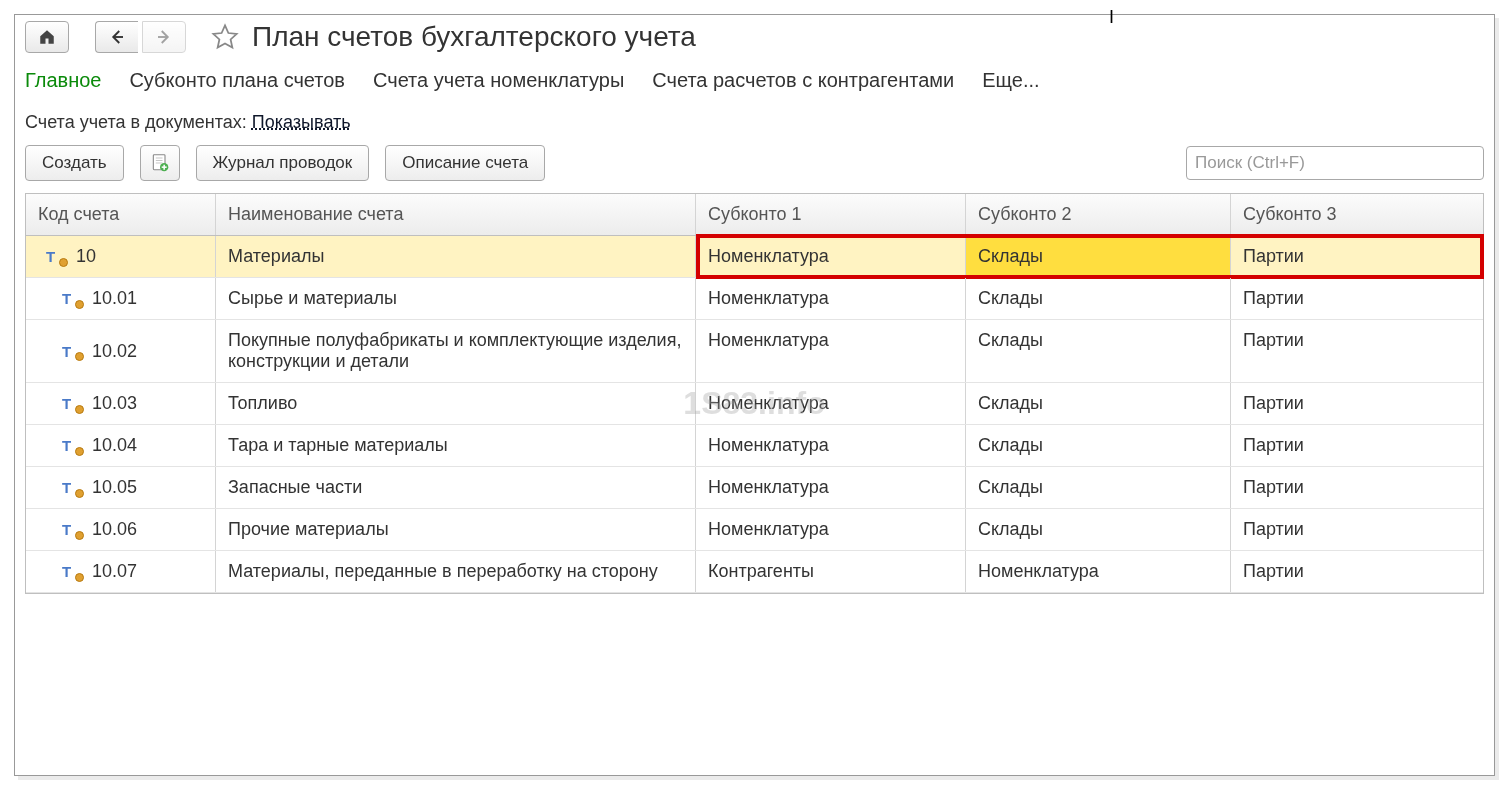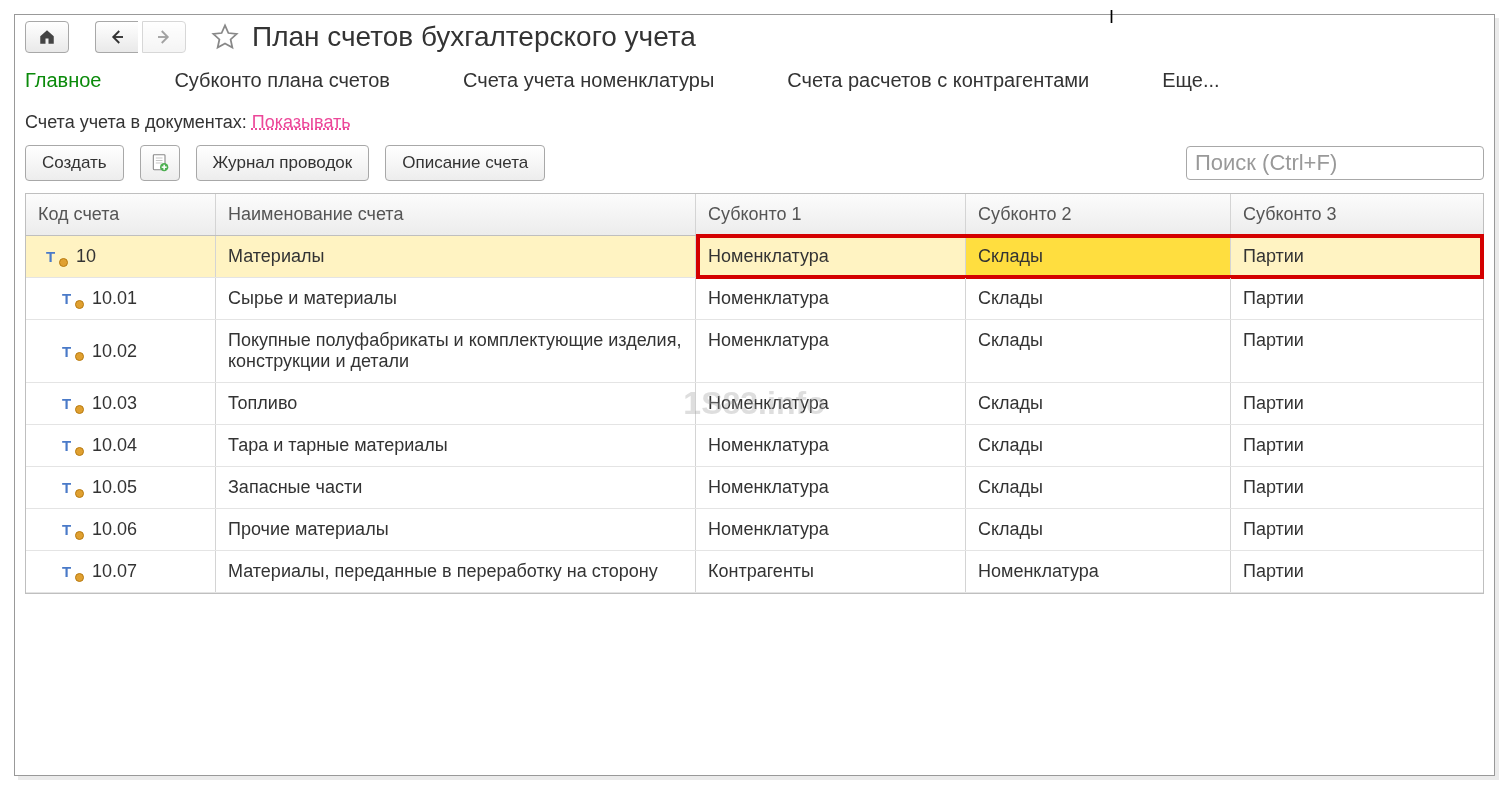--- a/index.html
+++ b/index.html
@@ -52,31 +52,31 @@
   }
   .star-btn svg { width:28px; height:28px; stroke:#888; fill:none; stroke-width:1.5;}
   .page-title {
     font-size: 28px;
     font-weight: 400;
     color: #333;
     margin-left: 8px;
   }
   .tabs {
     display:flex;
-    gap: 73px;
+    gap: 28px;
     padding: 6px 10px 10px 10px;
     font-size: 20px;
   }
   .tab { cursor:pointer; color:#333; }
   .tab.active { color:#0a8a0a; }
   .filter-row {
     padding: 10px 10px 8px 10px;
     font-size: 18px;
   }
-  .filter-row a { color:#ec4899; text-decoration: underline dotted; cursor:pointer;}
+  .filter-row a { color:#0f172a; text-decoration: underline dotted; cursor:pointer;}
   .toolbar {
     display:flex;
     align-items:center;
     gap:16px;
     padding: 4px 10px 12px 10px;
   }
   .btn {
     height: 34px;
     padding: 0 16px;
     border: 1px solid #a8a8a8;
@@ -89,21 +89,21 @@
     cursor:pointer;
   }
   .btn.icon-only { width:38px; padding:0;}
   .search-box {
     margin-left:auto;
     width: 280px;
     height: 32px;
     border: 1px solid #a8a8a8;
     border-radius: 4px;
     padding: 0 8px;
-    font-size: 22px;
+    font-size: 17px;
     color:#333;
   }
   .search-box::placeholder { color:#999; }
   .grid {
     margin: 0 10px 12px 10px;
     border: 1px solid #bfbfbf;
     position: relative;
   }
   .grid-header {
     display:flex;

